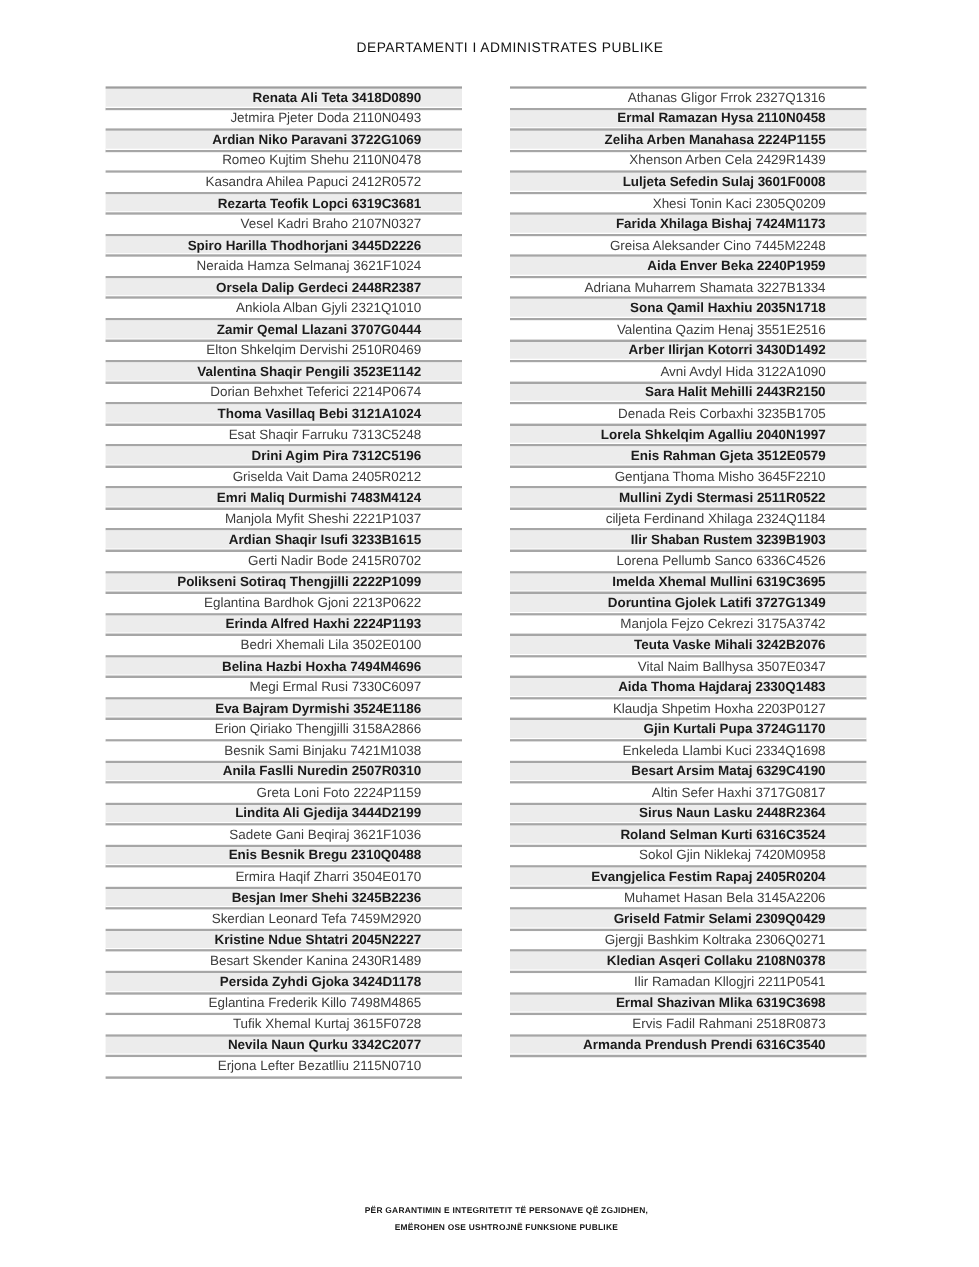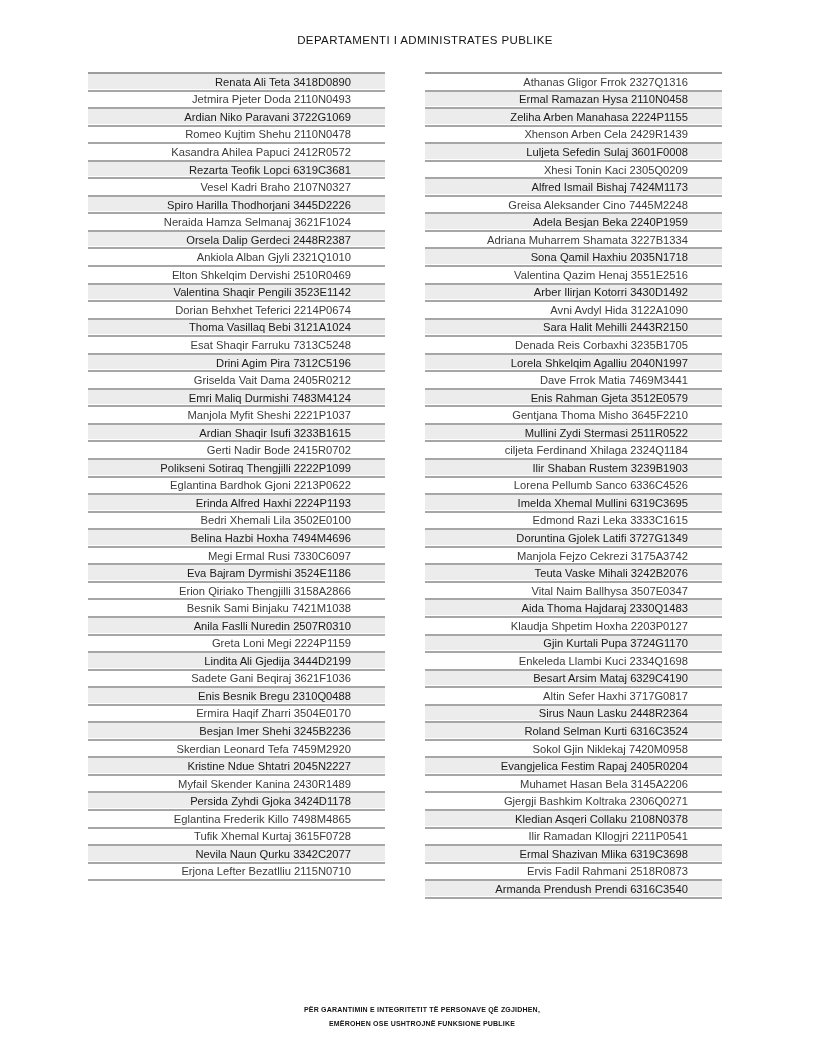--- a/index.html
+++ b/index.html
@@ -37,21 +37,21 @@
     align-items: center;
     justify-content: flex-end;
     padding-right: 34px;
     font-size: 11.2px;
     color: #3c3c3c;
     background: #ffffff;
     white-space: nowrap;
   }
   .row.bold {
     background: #ececec;
-    font-weight: normal;
+    font-weight: bold;
     color: #1b1b1b;
     box-shadow: inset 0 -1px 0 #ffffff;
   }
   .doc-footer {
     position: absolute;
     top: 1003px; left: 0; width: 816px;
     text-align: center;
     transform: translateX(14px);
     font-size: 7px;
     font-weight: bold;
@@ -93,20 +93,23 @@
     </div>
     <div class="row">
       <span>Neraida Hamza Selmanaj 3621F1024</span>
     </div>
     <div class="row bold">
       <span>Orsela Dalip Gerdeci 2448R2387</span>
     </div>
     <div class="row">
       <span>Ankiola Alban Gjyli 2321Q1010</span>
     </div>
+    <div class="row bold">
+      <span>Zamir Qemal Llazani 3707G0444</span>
+    </div>
     <div class="row">
       <span>Elton Shkelqim Dervishi 2510R0469</span>
     </div>
     <div class="row bold">
       <span>Valentina Shaqir Pengili 3523E1142</span>
     </div>
     <div class="row">
       <span>Dorian Behxhet Teferici 2214P0674</span>
     </div>
     <div class="row bold">
@@ -157,21 +160,21 @@
     <div class="row">
       <span>Erion Qiriako Thengjilli 3158A2866</span>
     </div>
     <div class="row">
       <span>Besnik Sami Binjaku 7421M1038</span>
     </div>
     <div class="row bold">
       <span>Anila Faslli Nuredin 2507R0310</span>
     </div>
     <div class="row">
-      <span>Greta Loni Megi 2224P1159</span>
+      <span>Greta Loni Foto 2224P1159</span>
     </div>
     <div class="row bold">
       <span>Lindita Ali Gjedija 3444D2199</span>
     </div>
     <div class="row">
       <span>Sadete Gani Beqiraj 3621F1036</span>
     </div>
     <div class="row bold">
       <span>Enis Besnik Bregu 2310Q0488</span>
     </div>
@@ -181,21 +184,21 @@
     <div class="row bold">
       <span>Besjan Imer Shehi 3245B2236</span>
     </div>
     <div class="row">
       <span>Skerdian Leonard Tefa 7459M2920</span>
     </div>
     <div class="row bold">
       <span>Kristine Ndue Shtatri 2045N2227</span>
     </div>
     <div class="row">
-      <span>Myfail Skender Kanina 2430R1489</span>
+      <span>Besart Skender Kanina 2430R1489</span>
     </div>
     <div class="row bold">
       <span>Persida Zyhdi Gjoka 3424D1178</span>
     </div>
     <div class="row">
       <span>Eglantina Frederik Killo 7498M4865</span>
     </div>
     <div class="row">
       <span>Tufik Xhemal Kurtaj 3615F0728</span>
     </div>
@@ -221,27 +224,27 @@
     <div class="row">
       <span>Xhenson Arben Cela 2429R1439</span>
     </div>
     <div class="row bold">
       <span>Luljeta Sefedin Sulaj 3601F0008</span>
     </div>
     <div class="row">
       <span>Xhesi Tonin Kaci 2305Q0209</span>
     </div>
     <div class="row bold">
-      <span>Alfred Ismail Bishaj 7424M1173</span>
+      <span>Farida Xhilaga Bishaj 7424M1173</span>
     </div>
     <div class="row">
       <span>Greisa Aleksander Cino 7445M2248</span>
     </div>
     <div class="row bold">
-      <span>Adela Besjan Beka 2240P1959</span>
+      <span>Aida Enver Beka 2240P1959</span>
     </div>
     <div class="row">
       <span>Adriana Muharrem Shamata 3227B1334</span>
     </div>
     <div class="row bold">
       <span>Sona Qamil Haxhiu 2035N1718</span>
     </div>
     <div class="row">
       <span>Valentina Qazim Henaj 3551E2516</span>
     </div>
@@ -253,23 +256,20 @@
     </div>
     <div class="row bold">
       <span>Sara Halit Mehilli 2443R2150</span>
     </div>
     <div class="row">
       <span>Denada Reis Corbaxhi 3235B1705</span>
     </div>
     <div class="row bold">
       <span>Lorela Shkelqim Agalliu 2040N1997</span>
     </div>
-    <div class="row">
-      <span>Dave Frrok Matia 7469M3441</span>
-    </div>
     <div class="row bold">
       <span>Enis Rahman Gjeta 3512E0579</span>
     </div>
     <div class="row">
       <span>Gentjana Thoma Misho 3645F2210</span>
     </div>
     <div class="row bold">
       <span>Mullini Zydi Stermasi 2511R0522</span>
     </div>
     <div class="row">
@@ -277,23 +277,20 @@
     </div>
     <div class="row bold">
       <span>Ilir Shaban Rustem 3239B1903</span>
     </div>
     <div class="row">
       <span>Lorena Pellumb Sanco 6336C4526</span>
     </div>
     <div class="row bold">
       <span>Imelda Xhemal Mullini 6319C3695</span>
     </div>
-    <div class="row">
-      <span>Edmond Razi Leka 3333C1615</span>
-    </div>
     <div class="row bold">
       <span>Doruntina Gjolek Latifi 3727G1349</span>
     </div>
     <div class="row">
       <span>Manjola Fejzo Cekrezi 3175A3742</span>
     </div>
     <div class="row bold">
       <span>Teuta Vaske Mihali 3242B2076</span>
     </div>
     <div class="row">
@@ -324,20 +321,23 @@
       <span>Roland Selman Kurti 6316C3524</span>
     </div>
     <div class="row">
       <span>Sokol Gjin Niklekaj 7420M0958</span>
     </div>
     <div class="row bold">
       <span>Evangjelica Festim Rapaj 2405R0204</span>
     </div>
     <div class="row">
       <span>Muhamet Hasan Bela 3145A2206</span>
+    </div>
+    <div class="row bold">
+      <span>Griseld Fatmir Selami 2309Q0429</span>
     </div>
     <div class="row">
       <span>Gjergji Bashkim Koltraka 2306Q0271</span>
     </div>
     <div class="row bold">
       <span>Kledian Asqeri Collaku 2108N0378</span>
     </div>
     <div class="row">
       <span>Ilir Ramadan Kllogjri 2211P0541</span>
     </div>

